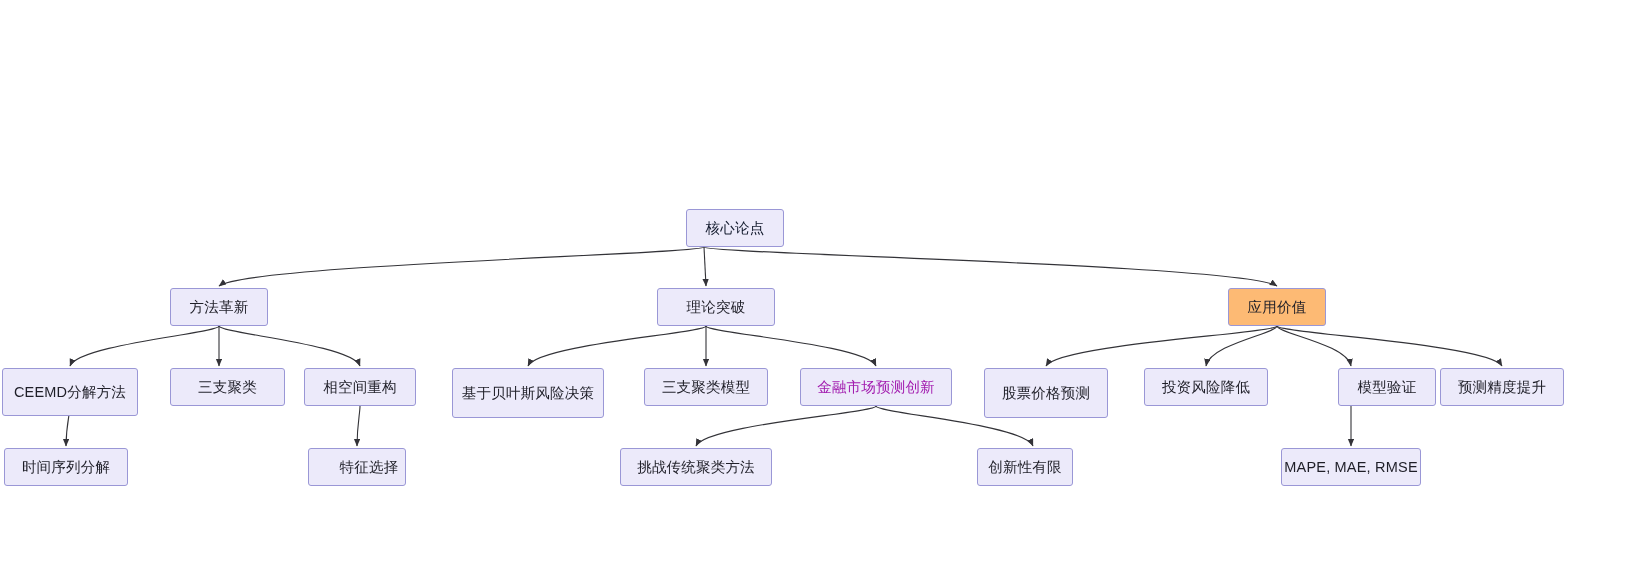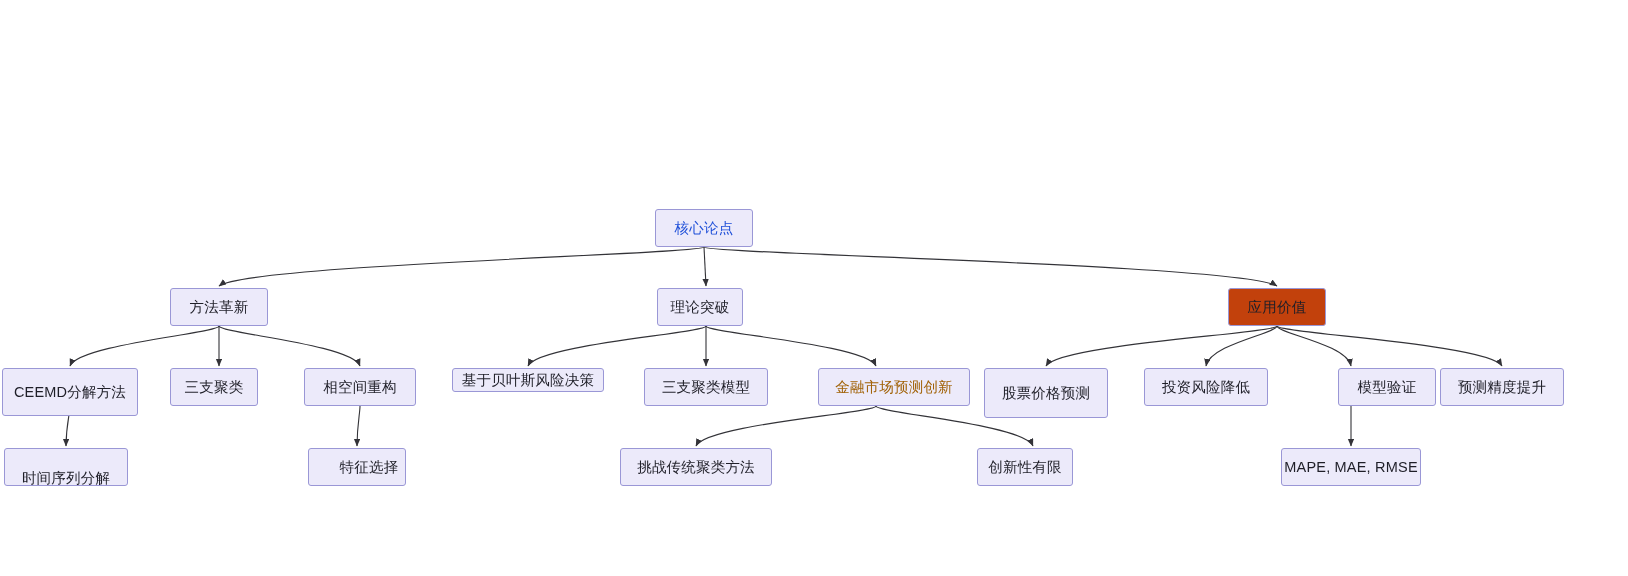--- a/index.html
+++ b/index.html
@@ -70,63 +70,63 @@
         <path d="M1277,326 C1277,333.2 1346.56,344 1351,366" fill="none" stroke="#333338" stroke-width="1.1" marker-end="url(#arrowhead)"></path>
         <path d="M1277,326 C1277,333.2 1488.5,344 1502,366" fill="none" stroke="#333338" stroke-width="1.1" marker-end="url(#arrowhead)"></path>
         <path d="M70,406 C70,413.2 66.24,424 66,446" fill="none" stroke="#333338" stroke-width="1.1" marker-end="url(#arrowhead)"></path>
         <path d="M360,406 C360,413.2 357.18,424 357,446" fill="none" stroke="#333338" stroke-width="1.1" marker-end="url(#arrowhead)"></path>
         <path d="M876,406 C876,413.2 706.8,424 696,446" fill="none" stroke="#333338" stroke-width="1.1" marker-end="url(#arrowhead)"></path>
         <path d="M876,406 C876,413.2 1023.58,424 1033,446" fill="none" stroke="#333338" stroke-width="1.1" marker-end="url(#arrowhead)"></path>
         <path d="M1351,406 L1351,446" fill="none" stroke="#333338" stroke-width="1.1" marker-end="url(#arrowhead)"></path>
       </g>
   </svg>
   <div id="node-layer">
-      <div class="node" style="left: 655px; top: 209px; width: 98px; height: 38px; background: rgb(236, 234, 250); border-color: rgb(154, 151, 214); color: #1d4ed8;">
+      <div class="node" style="left: 686px; top: 209px; width: 98px; height: 38px; background: rgb(236, 234, 250); border-color: rgb(154, 151, 214); color: #0f172a;">
         <span class="node-label">核心论点</span>
       </div>
       <div class="node" style="left: 170px; top: 288px; width: 98px; height: 38px; background: rgb(236, 234, 250); border-color: rgb(154, 151, 214); color: rgb(31, 31, 40);">
         <span class="node-label">方法革新</span>
       </div>
-      <div class="node" style="left: 657px; top: 288px; width: 86px; height: 38px; background: rgb(236, 234, 250); border-color: rgb(154, 151, 214); color: rgb(31, 31, 40);">
+      <div class="node" style="left: 657px; top: 288px; width: 118px; height: 38px; background: rgb(236, 234, 250); border-color: rgb(154, 151, 214); color: rgb(31, 31, 40);">
         <span class="node-label">理论突破</span>
       </div>
-      <div class="node" style="left: 1228px; top: 288px; width: 98px; height: 38px; background: #c2410c; border-color: rgb(154, 151, 214); color: rgb(31, 31, 40);">
+      <div class="node" style="left: 1228px; top: 288px; width: 98px; height: 38px; background: #fdba74; border-color: rgb(154, 151, 214); color: rgb(31, 31, 40);">
         <span class="node-label">应用价值</span>
       </div>
       <div class="node" style="left: 2px; top: 368px; width: 136px; height: 48px; background: rgb(236, 234, 250); border-color: rgb(154, 151, 214); color: rgb(31, 31, 40);">
         <span class="node-label">CEEMD分解方法</span>
       </div>
-      <div class="node" style="left: 170px; top: 368px; width: 88px; height: 38px; background: rgb(236, 234, 250); border-color: rgb(154, 151, 214); color: rgb(31, 31, 40);">
+      <div class="node" style="left: 170px; top: 368px; width: 115px; height: 38px; background: rgb(236, 234, 250); border-color: rgb(154, 151, 214); color: rgb(31, 31, 40);">
         <span class="node-label">三支聚类</span>
       </div>
       <div class="node" style="left: 304px; top: 368px; width: 112px; height: 38px; background: rgb(236, 234, 250); border-color: rgb(154, 151, 214); color: rgb(31, 31, 40);">
         <span class="node-label">相空间重构</span>
       </div>
-      <div class="node" style="left: 452px; top: 368px; width: 152px; height: 24px; background: rgb(236, 234, 250); border-color: rgb(154, 151, 214); color: rgb(31, 31, 40);">
+      <div class="node" style="left: 452px; top: 368px; width: 152px; height: 50px; background: rgb(236, 234, 250); border-color: rgb(154, 151, 214); color: rgb(31, 31, 40);">
         <span class="node-label">基于贝叶斯风险决策</span>
       </div>
       <div class="node" style="left: 644px; top: 368px; width: 124px; height: 38px; background: rgb(236, 234, 250); border-color: rgb(154, 151, 214); color: rgb(31, 31, 40);">
         <span class="node-label">三支聚类模型</span>
       </div>
-      <div class="node" style="left: 800px; top: 368px; width: 152px; height: 38px; background: rgb(236, 234, 250); border-color: rgb(154, 151, 214); color: #a16207; margin-left: 18px;">
+      <div class="node" style="left: 800px; top: 368px; width: 152px; height: 38px; background: rgb(236, 234, 250); border-color: rgb(154, 151, 214); color: #a21caf;">
         <span class="node-label">金融市场预测创新</span>
       </div>
       <div class="node" style="left: 984px; top: 368px; width: 124px; height: 50px; background: rgb(236, 234, 250); border-color: rgb(154, 151, 214); color: rgb(31, 31, 40);">
         <span class="node-label">股票价格预测</span>
       </div>
       <div class="node" style="left: 1144px; top: 368px; width: 124px; height: 38px; background: rgb(236, 234, 250); border-color: rgb(154, 151, 214); color: rgb(31, 31, 40); text-align: right;">
         <span class="node-label">投资风险降低</span>
       </div>
       <div class="node" style="left: 1302px; top: 368px; width: 98px; height: 38px; background: rgb(236, 234, 250); border-color: rgb(154, 151, 214); color: rgb(31, 31, 40); margin-left: 36px;">
         <span class="node-label">模型验证</span>
       </div>
       <div class="node" style="left: 1440px; top: 368px; width: 124px; height: 38px; background: rgb(236, 234, 250); border-color: rgb(154, 151, 214); color: rgb(31, 31, 40);">
         <span class="node-label">预测精度提升</span>
       </div>
-      <div class="node" style="left: 4px; top: 448px; width: 124px; height: 38px; background: rgb(236, 234, 250); border-color: rgb(154, 151, 214); color: rgb(31, 31, 40); align-items: flex-end;">
+      <div class="node" style="left: 4px; top: 448px; width: 124px; height: 38px; background: rgb(236, 234, 250); border-color: rgb(154, 151, 214); color: rgb(31, 31, 40);">
         <span class="node-label">时间序列分解</span>
       </div>
       <div class="node" style="left: 308px; top: 448px; width: 98px; height: 38px; background: rgb(236, 234, 250); border-color: rgb(154, 151, 214); color: rgb(31, 31, 40); padding-left: 24px;">
         <span class="node-label">特征选择</span>
       </div>
       <div class="node" style="left: 620px; top: 448px; width: 152px; height: 38px; background: rgb(236, 234, 250); border-color: rgb(154, 151, 214); color: rgb(31, 31, 40);">
         <span class="node-label">挑战传统聚类方法</span>
       </div>
       <div class="node" style="left: 977px; top: 448px; width: 96px; height: 38px; background: rgb(236, 234, 250); border-color: rgb(154, 151, 214); color: rgb(31, 31, 40);">
         <span class="node-label">创新性有限</span>

